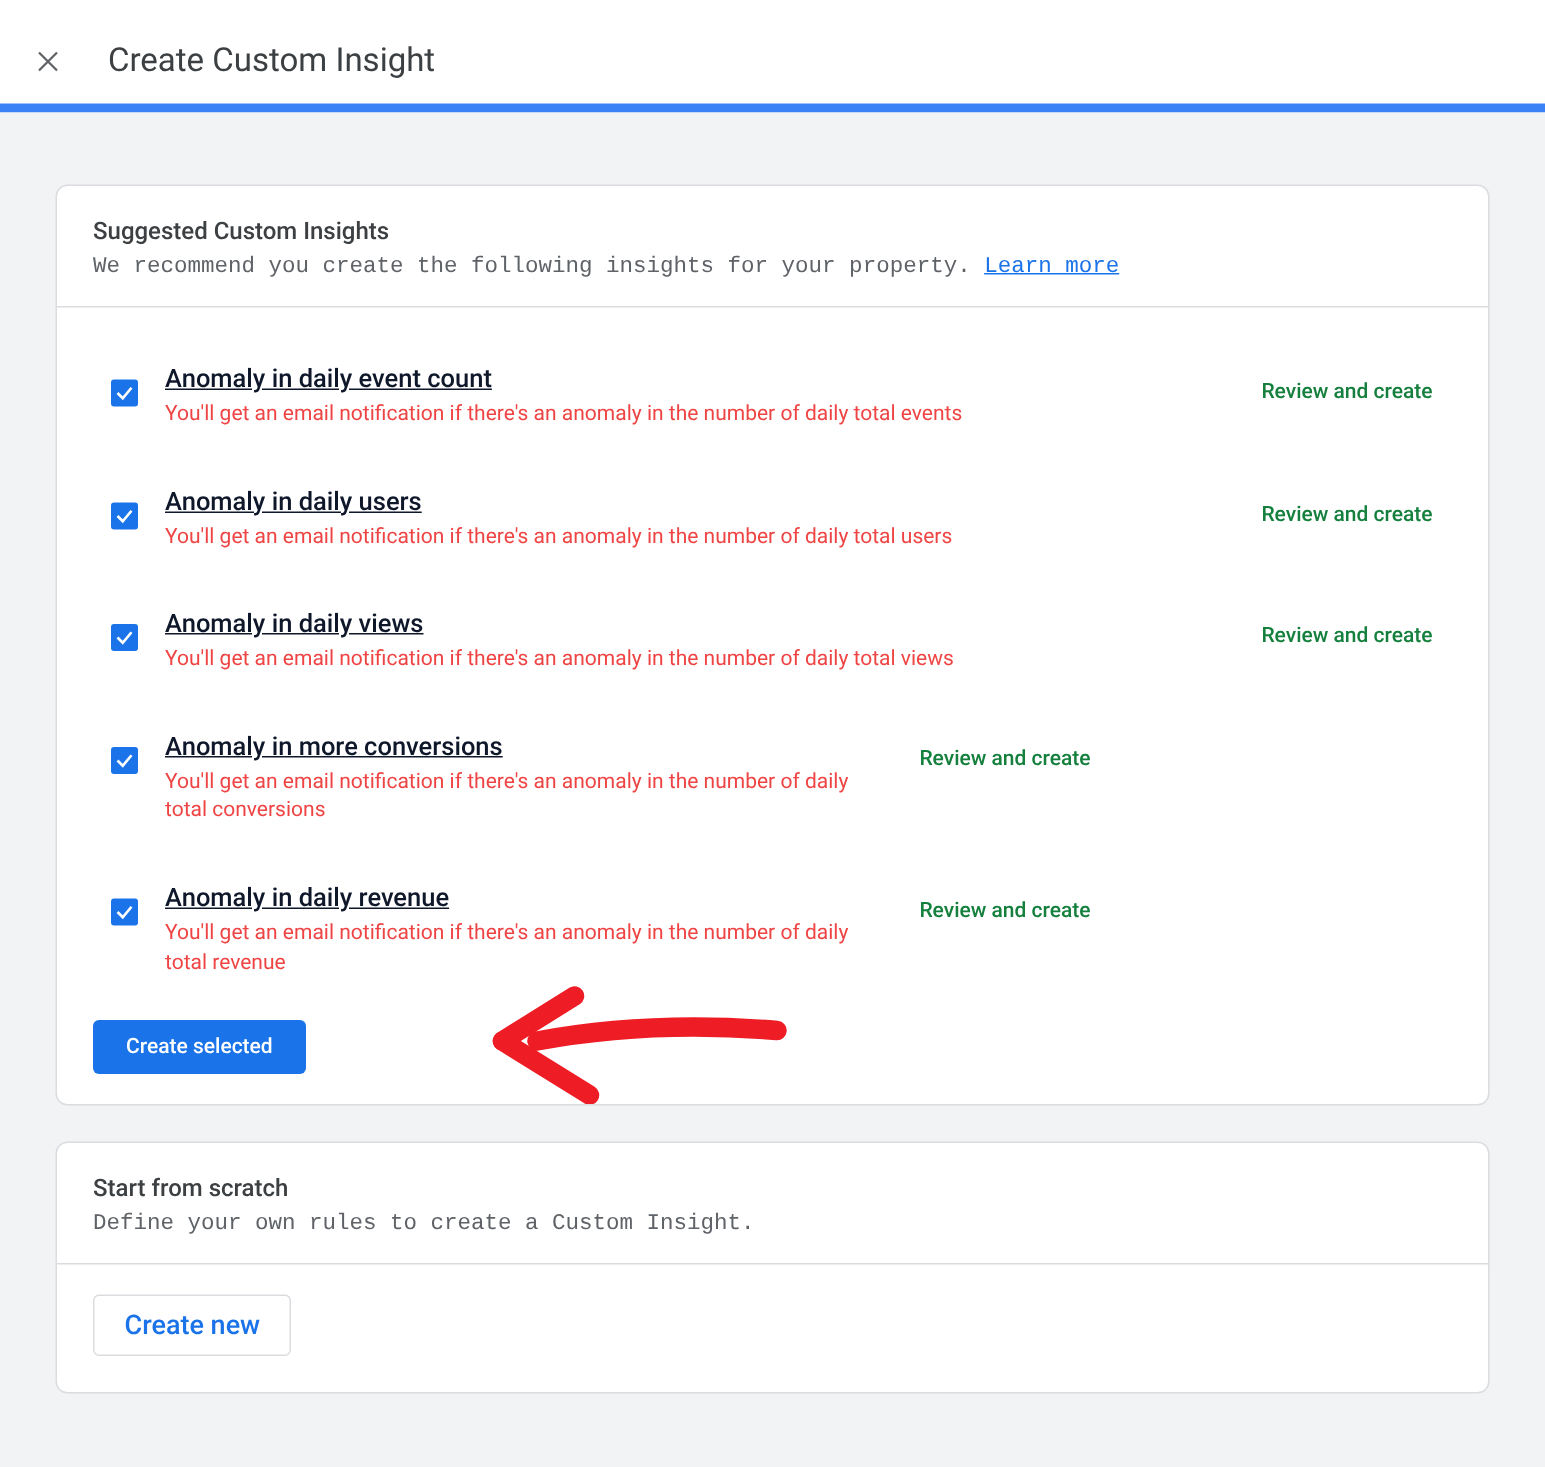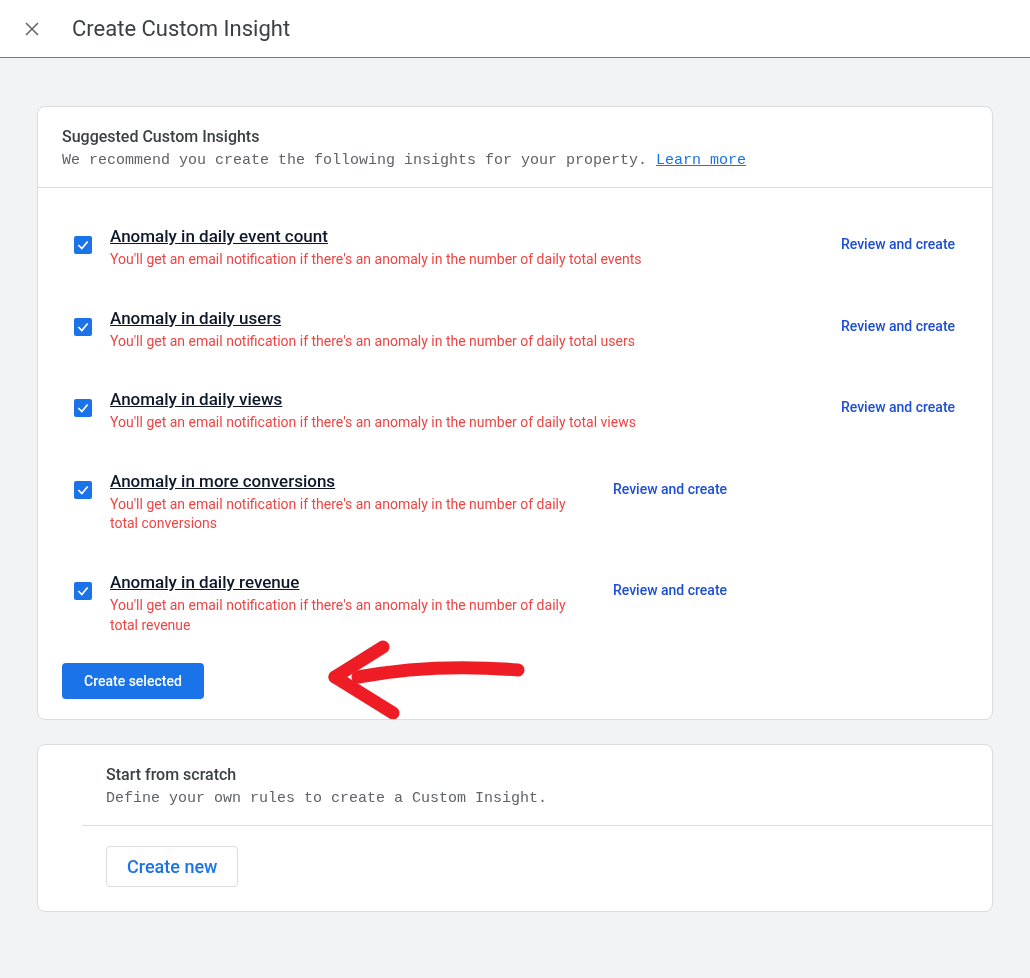--- a/index.html
+++ b/index.html
@@ -10,22 +10,23 @@
     body {
       font-family: 'Google Sans', Roboto, Arial, sans-serif;
       background: #fff;
       color: #202124;
       width: 1030px;
     }
     .header-bar {
       display: flex;
       align-items: center;
       padding: 16px 20px;
-      border-bottom: 1px solid #3b82f6;
-      background: #fff;
+      border-bottom: 6px solid #3b82f6;
+      background: #fff;
+      margin-top: 12px;
     }
     .close-btn {
       width: 24px;
       height: 24px;
       display: flex;
       align-items: center;
       justify-content: center;
       cursor: pointer;
       color: #5f6368;
       margin-right: 28px;
@@ -47,21 +48,20 @@
     .card {
       background: #fff;
       border: 1px solid #dadce0;
       border-radius: 8px;
       width: 956px;
       margin: 0 auto;
       overflow: hidden;
     }
     .card + .card {
       margin-top: 24px;
-      padding-left: 44px;
     }
     .card-header {
       padding: 20px 24px 18px 24px;
       border-bottom: 1px solid #dadce0;
     }
     .card-header-title {
       font-size: 16px;
       font-weight: 500;
       color: #3c4043;
       margin-bottom: 6px;
@@ -116,21 +116,21 @@
       color: #0f172a;
       margin-bottom: 4px;
       text-decoration: underline;
     }
     .insight-desc {
       font-size: 14px;
       color: #ef4444;
       line-height: 1.4;
     }
     .review-link {
-      color: #1d4ed8;
+      color: #15803d;
       font-size: 14px;
       font-weight: 500;
       cursor: pointer;
       text-align: center;
       width: 140px;
       padding-top: 10px;
     }
     .create-selected-wrap {
       padding: 28px 24px 20px 24px;
       position: relative;

